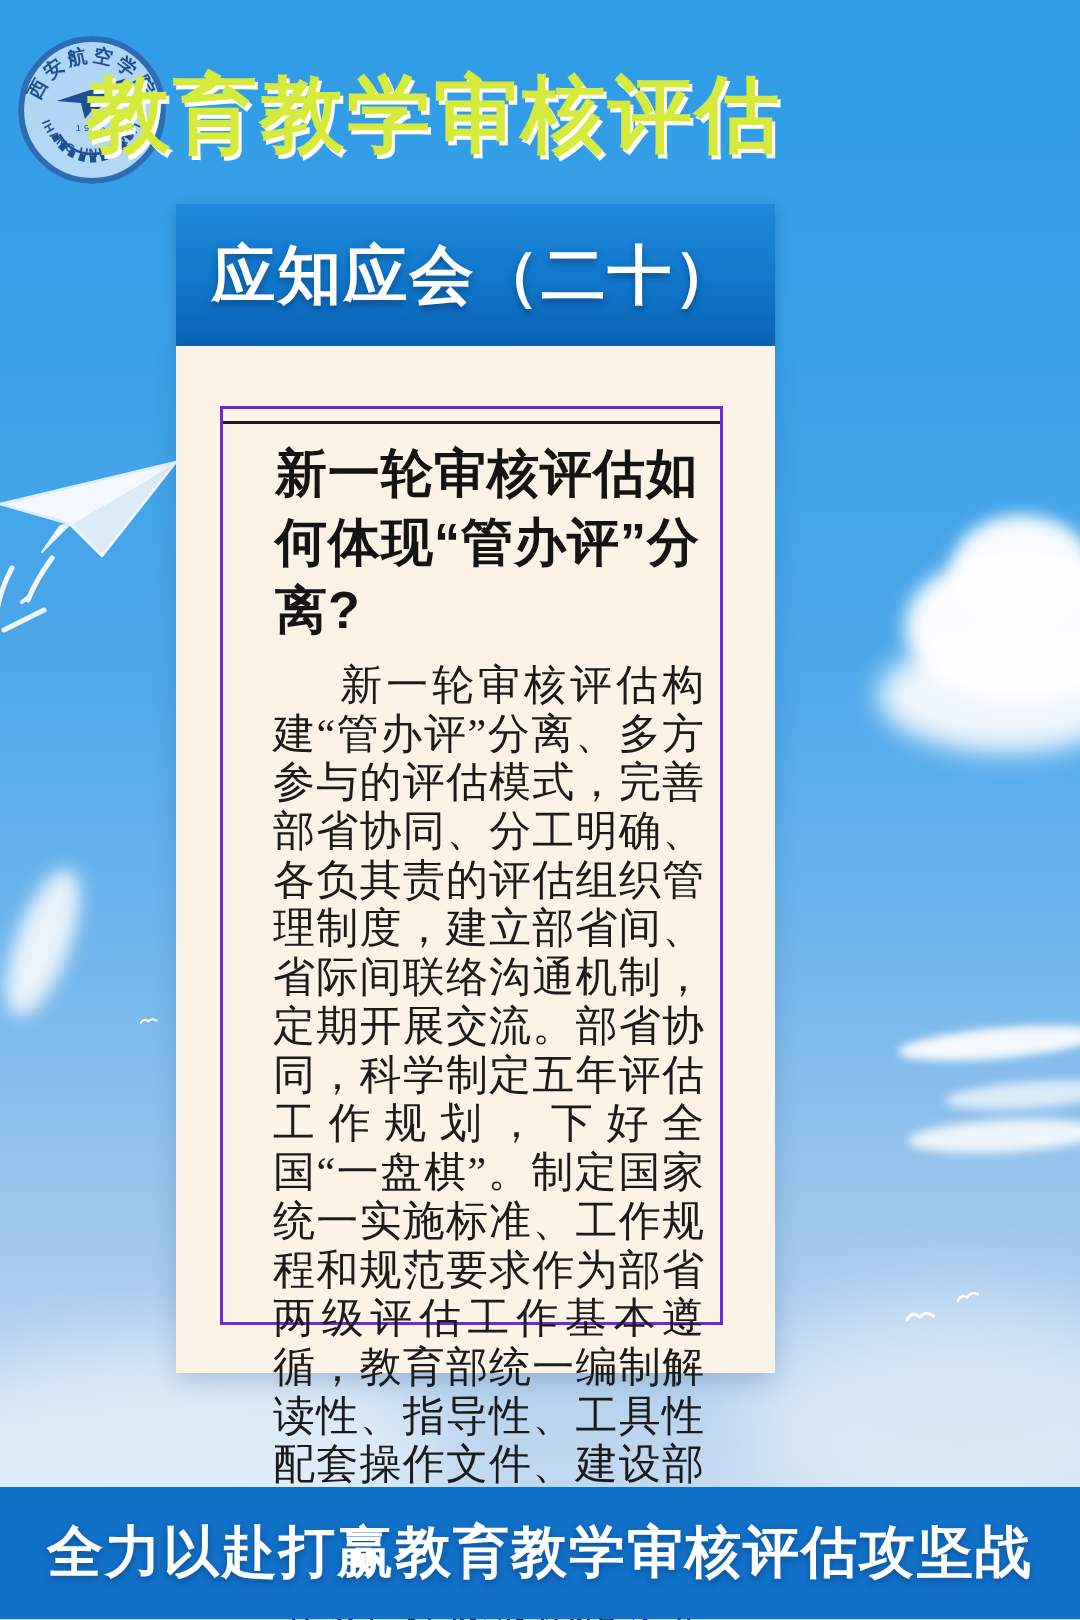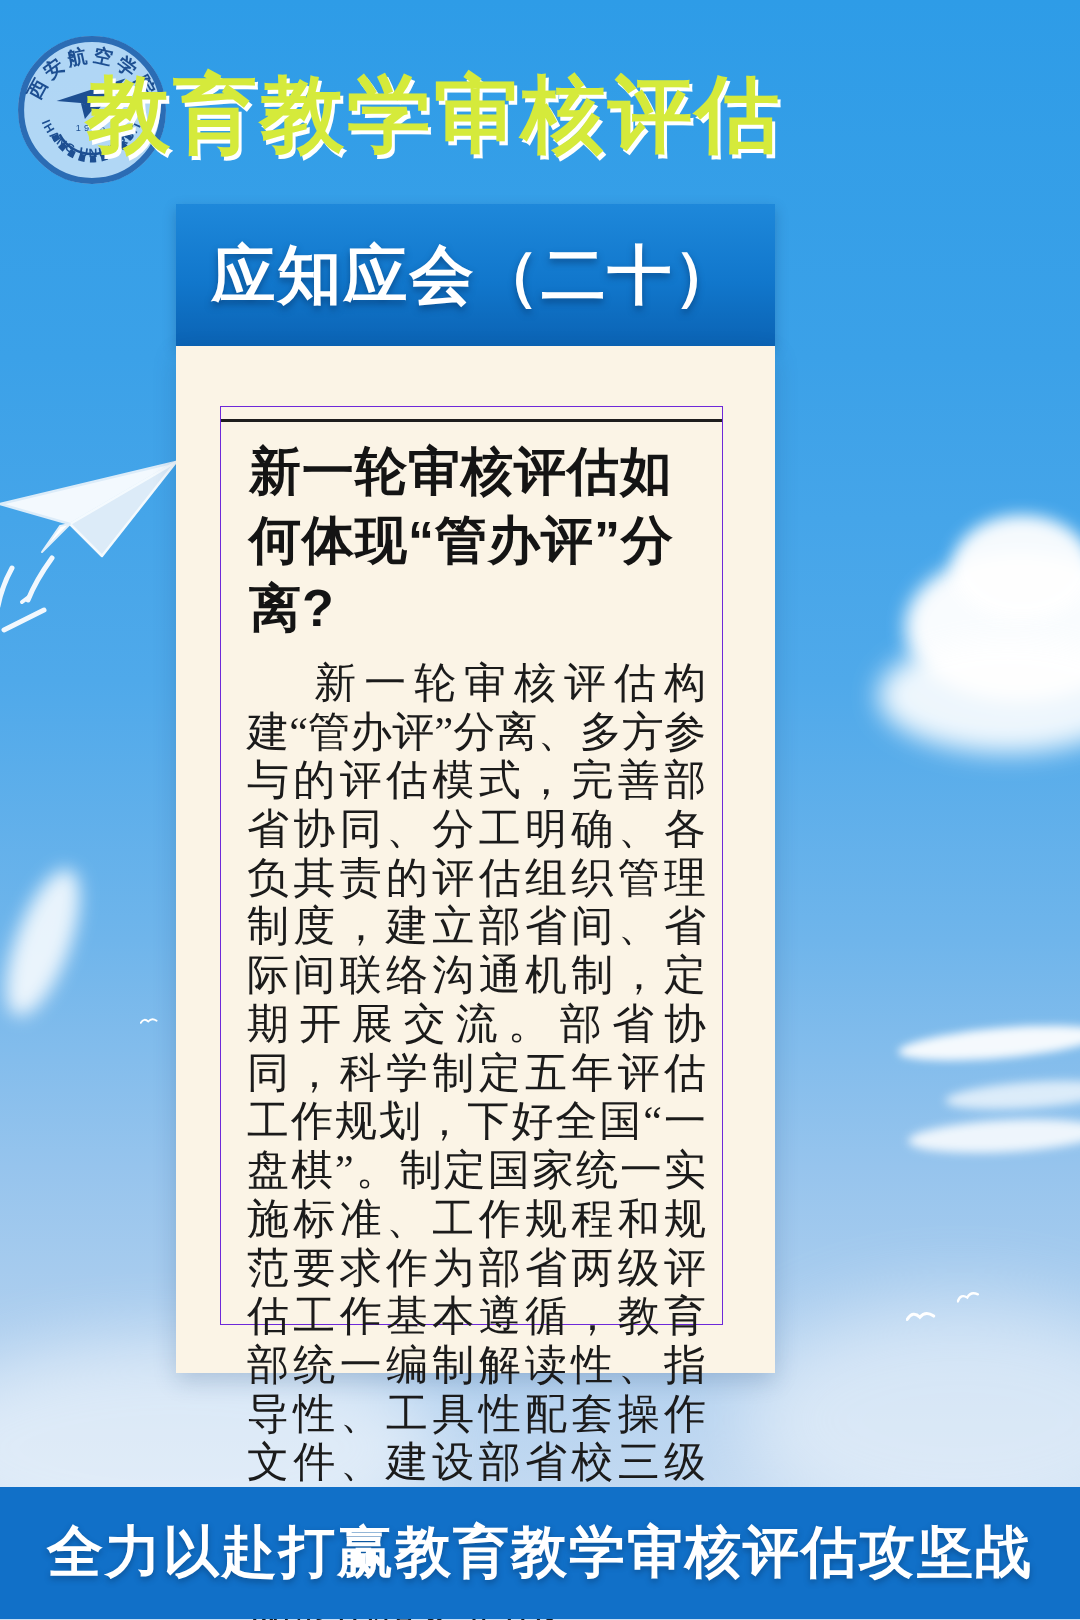--- a/index.html
+++ b/index.html
@@ -54,21 +54,22 @@
     white-space:nowrap;
   }
   .card{
     position:relative;
     height:1027px;
     background:#FBF4E6;
     box-shadow:0 8px 22px rgba(18,58,108,.2);
   }
   .frame{
     position:absolute;left:44px;right:52px;top:60px;bottom:48px;
-    border:1px solid #6d28d9;
+    border:3px solid #6d28d9;
+    padding-left:24px;
   }
   .frame-rule{
     position:absolute;left:0;right:0;top:12px;
     border-top:3px solid #1E1E1E;
   }
   .card-heading{
     margin:30px 12px 0 28px;
     font-size:52px;font-weight:bold;line-height:1.32;
     color:#141414;letter-spacing:1px;
   }

